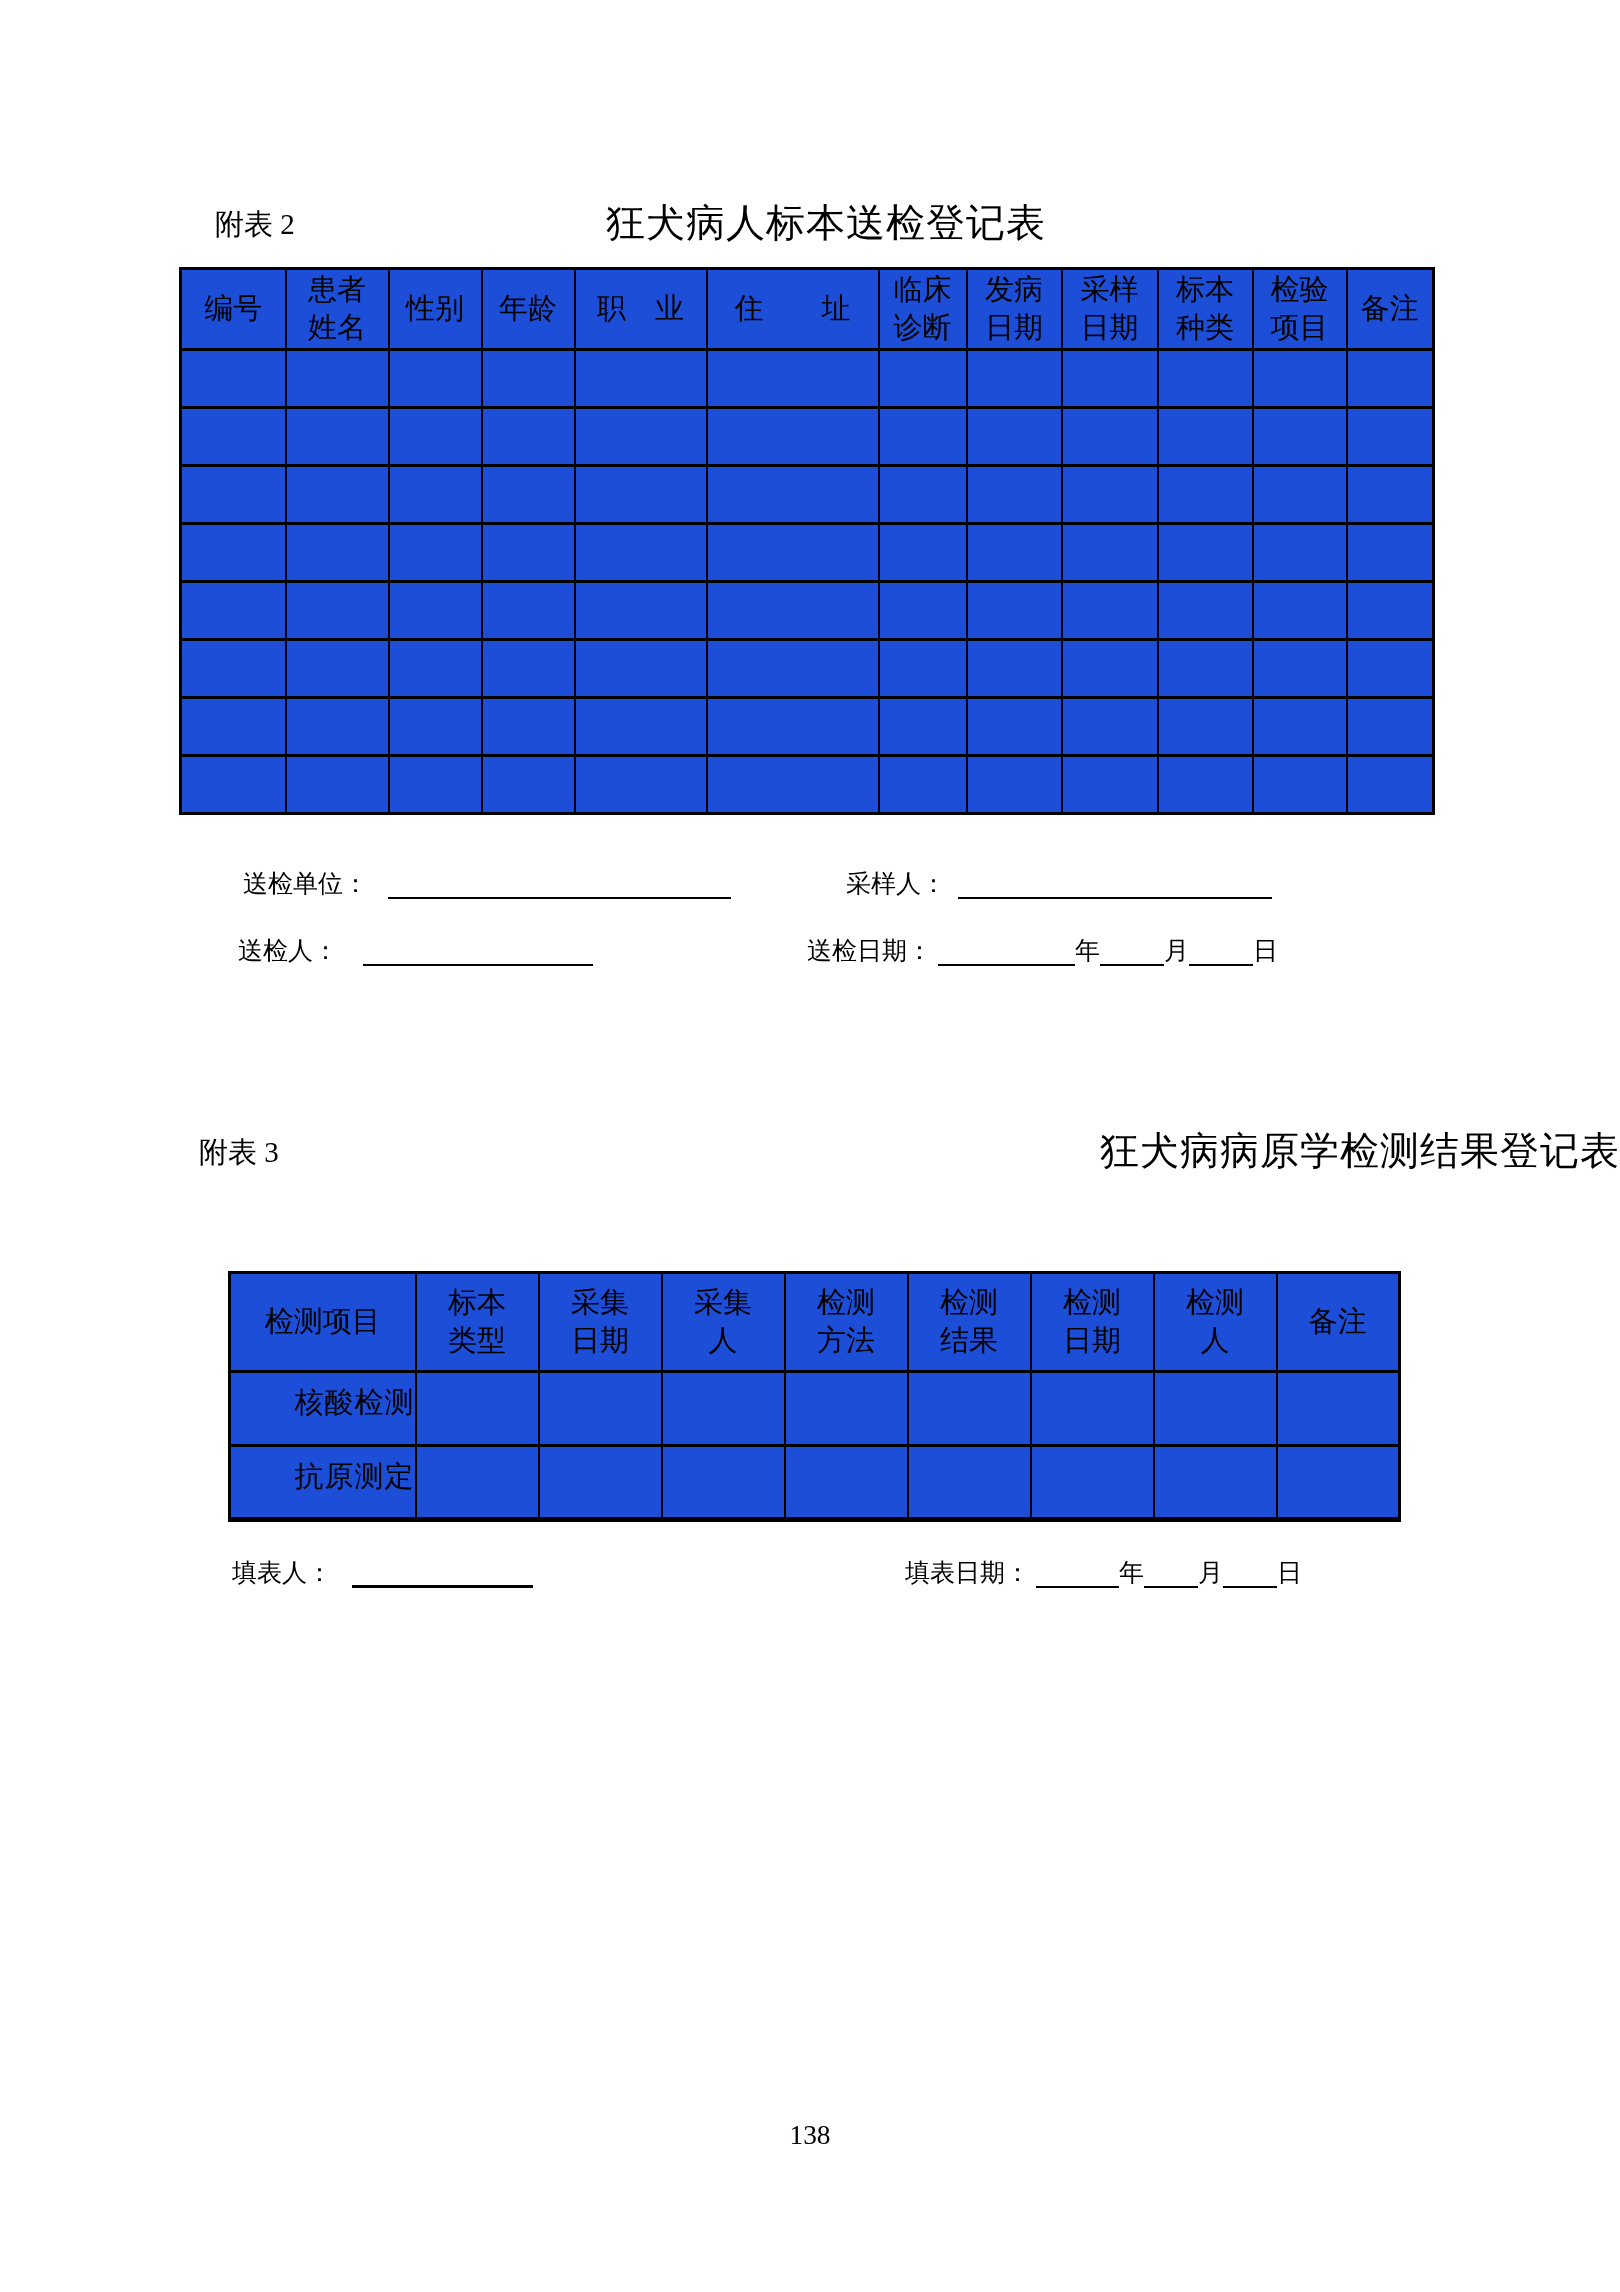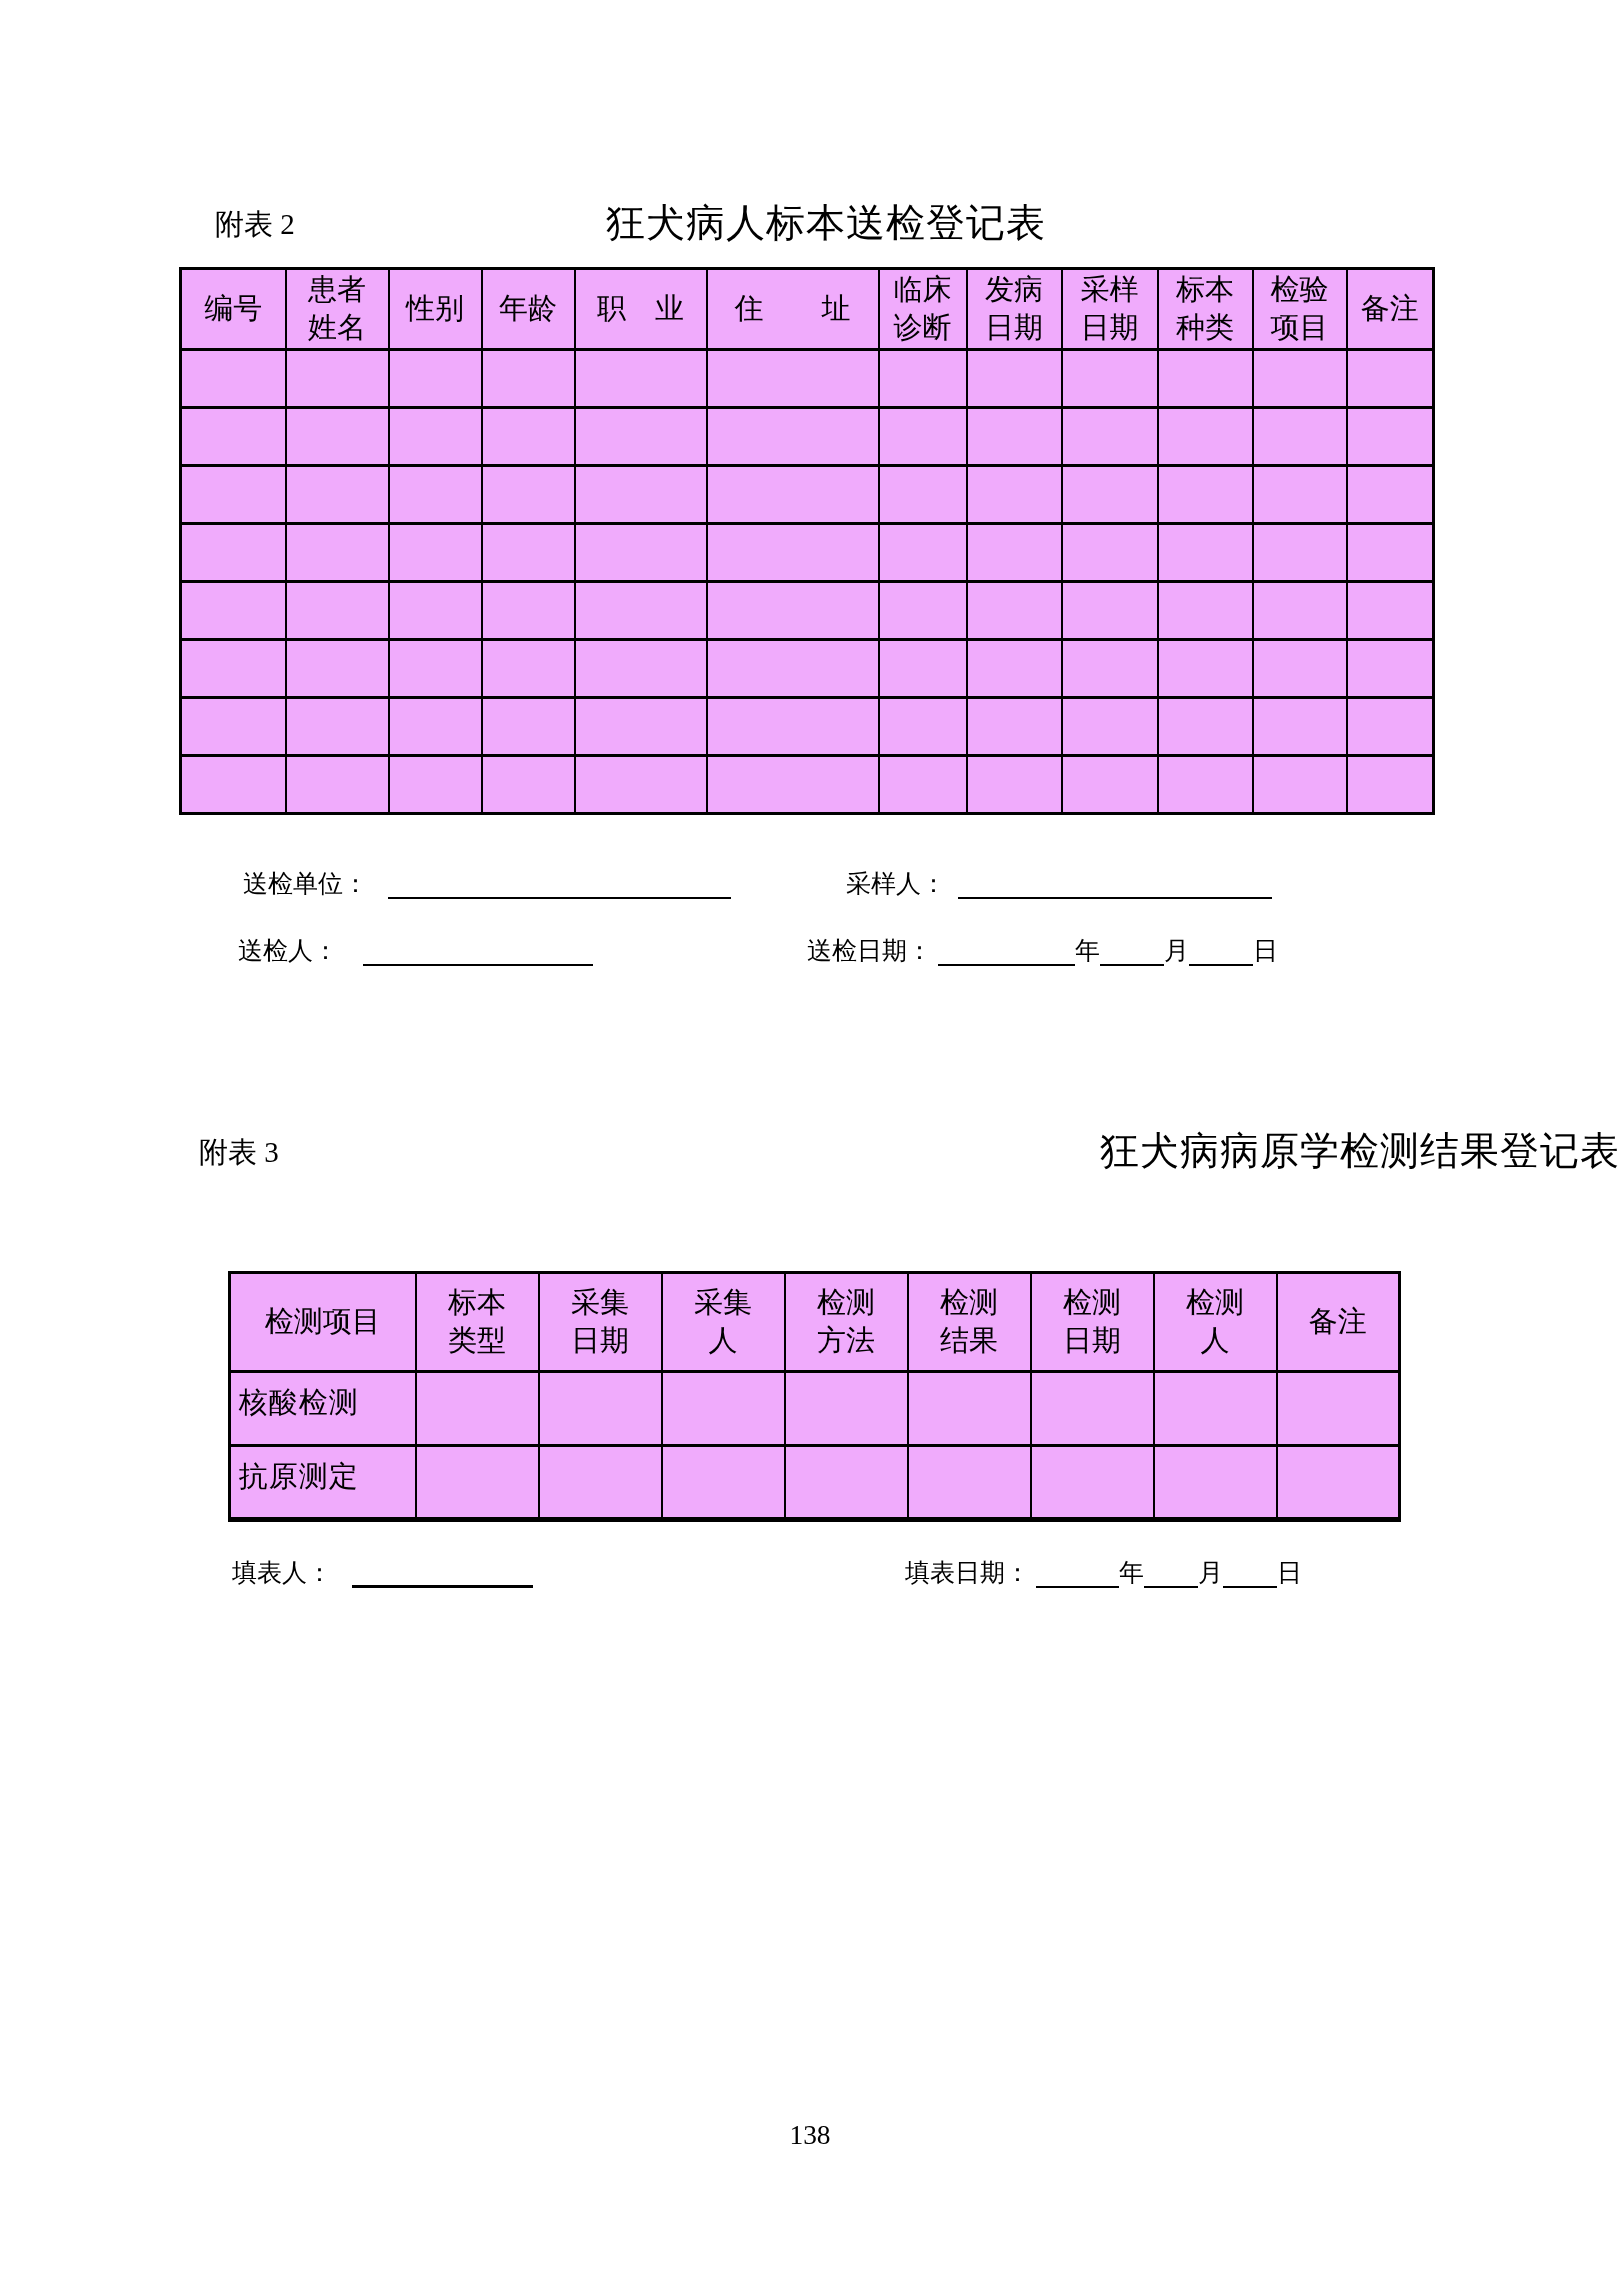--- a/index.html
+++ b/index.html
@@ -17,38 +17,38 @@
   .title-row { position: absolute; left: 0; width: 100%; text-align: center; }
   .appendix-label {
     position: absolute; left: 199px; bottom: 5.9px;
     font-size: 29px; font-weight: normal; white-space: nowrap;
   }
   .doc-title { font-size: 39px; font-weight: normal; letter-spacing: 1px; white-space: nowrap; }
   #title-row-1 { top: 196px; height: 55px; margin-left: 16px; }
   #title-row-2 { top: 1124px; height: 55px; text-align: right; }
 
   
-  table { border-collapse: collapse; table-layout: fixed; background: #f0abfc; }
+  table { border-collapse: collapse; table-layout: fixed; background: #1d4ed8; }
   th, td { border: 2.9px solid #000; font-weight: normal; }
   thead th {
     text-align: center; vertical-align: middle;
     font-size: 29px; line-height: 1.3; white-space: pre-line;
   }
   tr { border-bottom: 3.9px solid #000; }
 
   #table1 { position: absolute; left: 179px; top: 267px; width: 1254px; border: 3.9px solid #000; }
   #table1 thead tr { height: 81px; }
   #table1 tbody tr { height: 58px; }
 
   #table2 { position: absolute; left: 228px; top: 1271px; width: 1173px;
             border: 3.9px solid #000; border-bottom: 5.9px solid #000; }
   #table2 thead tr { height: 99px; }
   #table2 tbody tr { height: 74px; }
   #table2 tbody td { font-size: 29px; vertical-align: top; padding-top: 9.8px; text-align: center; }
-  #table2 tbody td.rowlabel { text-align: left; padding-left: 7.8px; letter-spacing: 1px; }
+  #table2 tbody td.rowlabel { text-align: right; padding-left: 7.8px; letter-spacing: 1px; }
 
   
   .form-line { position: absolute; left: 0; width: 100%; height: 43px; font-size: 25px; white-space: nowrap; text-align: center; }
   .form-line .seg { position: absolute; }
   #line1 { top: 867px; }
   #line2 { top: 934px; }
   #line3 { top: 1556px; }
   .blank {
     display: inline-block; height: 29px;
     border-bottom: 2px solid #000; vertical-align: -6.9px;

